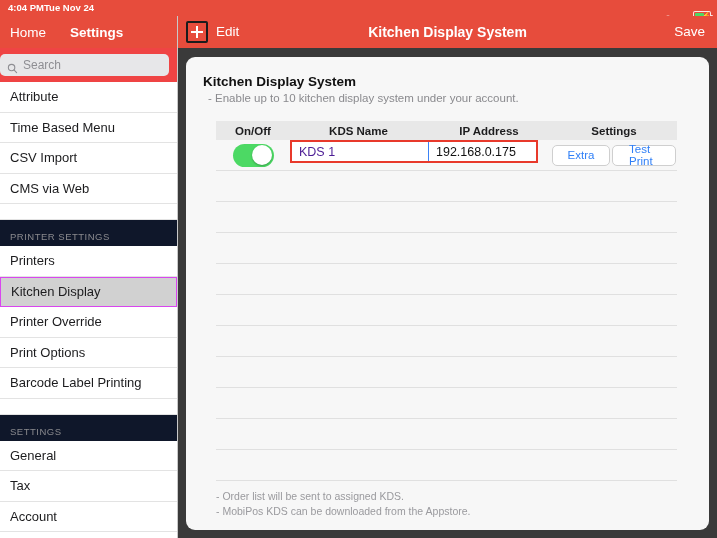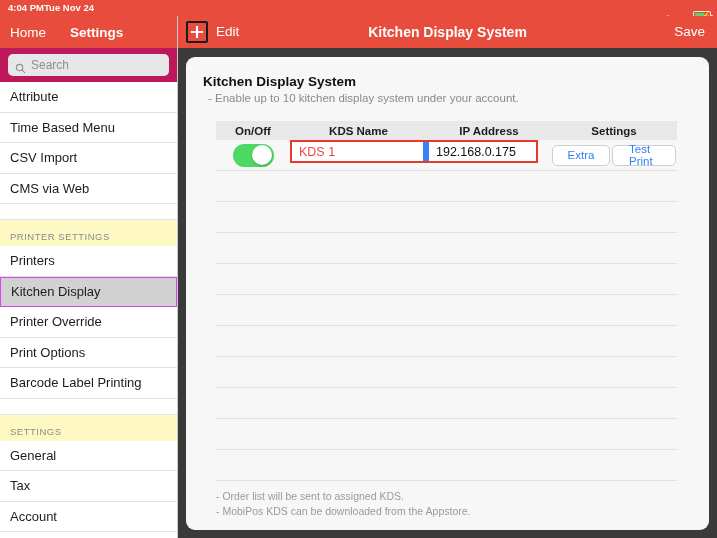--- a/index.html
+++ b/index.html
@@ -40,21 +40,21 @@
     background: #ffffff; overflow: hidden;
     border-right: 1px solid #c9c9c9;
   }
   .sb-header {
     height: 32px; background: #e74c3c; color: #fff;
     display: flex; align-items: center; padding-left: 10px; gap: 24px;
   }
   .sb-home { font-size: 13.5px; }
   .sb-settings { font-size: 13.5px; font-weight: bold; }
 
-  .searchwrap { padding: 6px 8px 6px 8px; background: #be185d; }
+  .searchwrap { padding: 6px 8px 6px 0; background: #ef4444; }
   .searchbox {
     height: 22px; background: #e7e7e9; border-radius: 5px;
     display: flex; align-items: center; padding: 0 7px; gap: 5px;
   }
   .search-ph { color: #8e8e93; font-size: 12px; }
   .mag { width: 11px; height: 11px; position: relative; display:inline-block; }
 
   .menu { }
   .menu-item {
     height: 30.5px; display: flex; align-items: center;
@@ -63,21 +63,21 @@
     background: #fff;
   }
   .menu-item.selected {
     background: #d1d1d1;
     border: 1px solid #d946ef;
     height: 30.5px;
   }
   .menu-gap { height: 16px; background: #fff; border-bottom: 1px solid #e3e3e3; }
   .menu-section {
     height: 26px; display: flex; align-items: flex-end; padding-left: 10px; padding-bottom: 4px;
-    font-size: 9.5px; letter-spacing: .5px; color: #8a8a8e; background: #fef9c3;
+    font-size: 9.5px; letter-spacing: .5px; color: #8a8a8e; background: #0f172a;
   }
 
   
   .main { position: absolute; left: 178px; top: 16px; width: 539px; height: 522px; background: #3a3a3a; }
   .navbar {
     height: 32px; background: #e74c3c; color: #fff; position: relative;
   }
   .nav-plus {
     position: absolute; left: 8px; top: 5px; width: 22px; height: 22px;
     border: 2px solid #1c1c1c; border-radius: 2px;
@@ -121,21 +121,21 @@
   }
   .toggle .knob {
     position: absolute; right: 1.5px; top: 1.5px; width: 20px; height: 20px;
     border-radius: 50%; background: #fff; box-shadow: 0 1px 2px rgba(0,0,0,.28);
   }
 
   .editwrap {
     position: absolute; left: 74px; top: 0; width: 248px; height: 23px;
     border: 2px solid #e8392b; background: #fff; display: flex; align-items: center;
   }
-  .f-name { width: 137px; height: 100%; display: flex; align-items: center; padding-left: 7px; font-size: 12.5px; color: #ef4444; border-right: 6px solid #3b82f6; }
+  .f-name { width: 137px; height: 100%; display: flex; align-items: center; padding-left: 7px; font-size: 12.5px; color: #4c1d95; border-right: 1px solid #3b82f6; }
   .f-ip   { flex: 1; height: 100%; display: flex; align-items: center; padding-left: 7px; font-size: 12.5px; color: #111; }
 
   .btn {
     height: 21px; border: 1px solid #cfcfcf; border-radius: 5px; background: #fff;
     color: #2f7ff7; font-size: 11.5px; display: inline-flex; align-items: center; justify-content: center;
   }
   .btn-extra { width: 58px; }
   .btn-test  { width: 64px; padding-left: 16px; }
   .setcell { width: 126px; display: flex; justify-content: space-around; align-items: center; }
 

